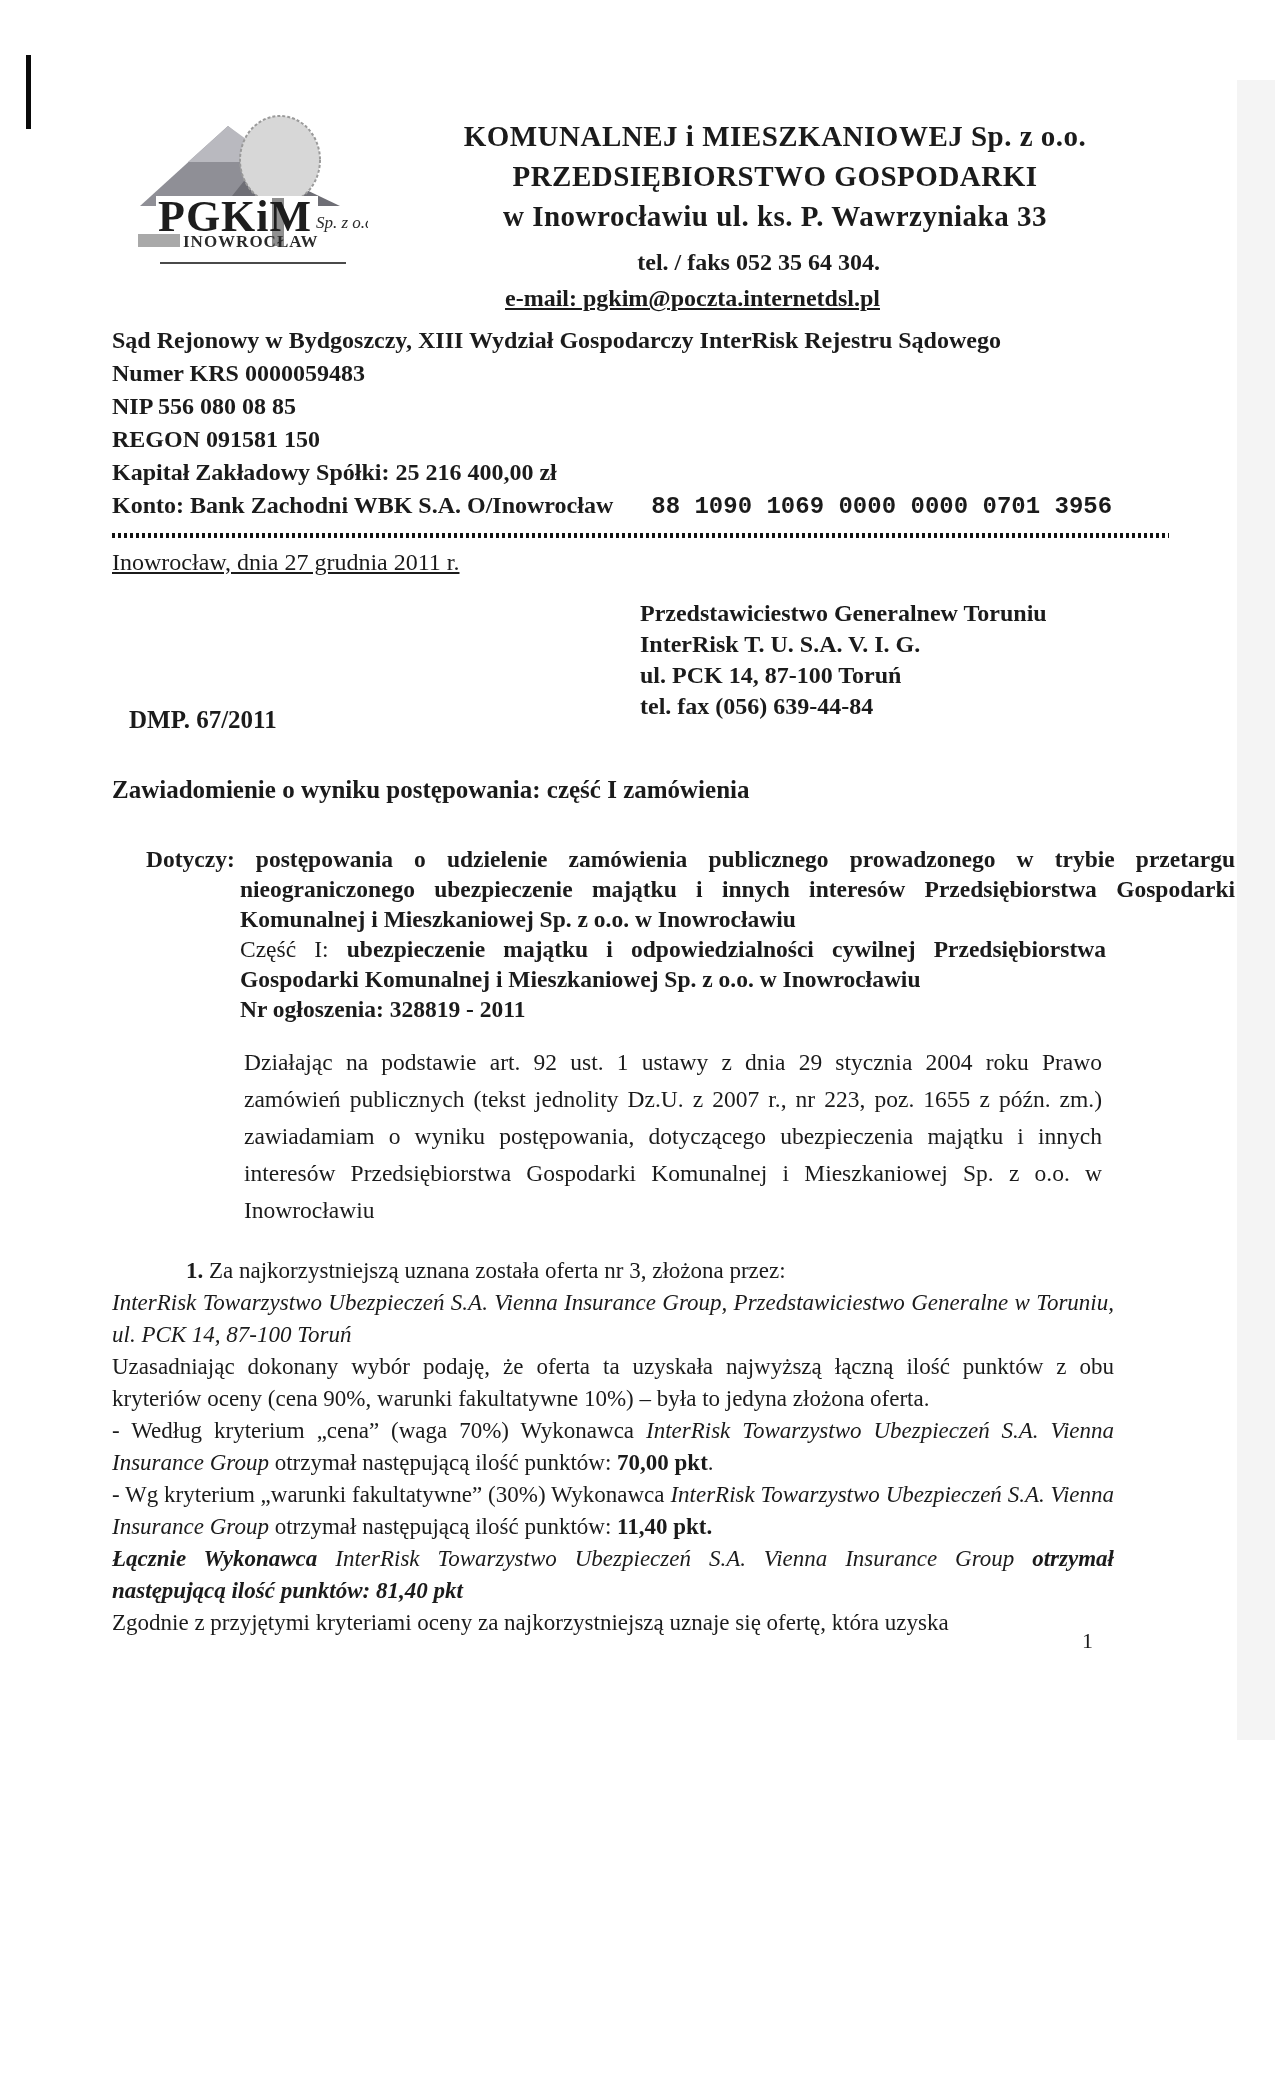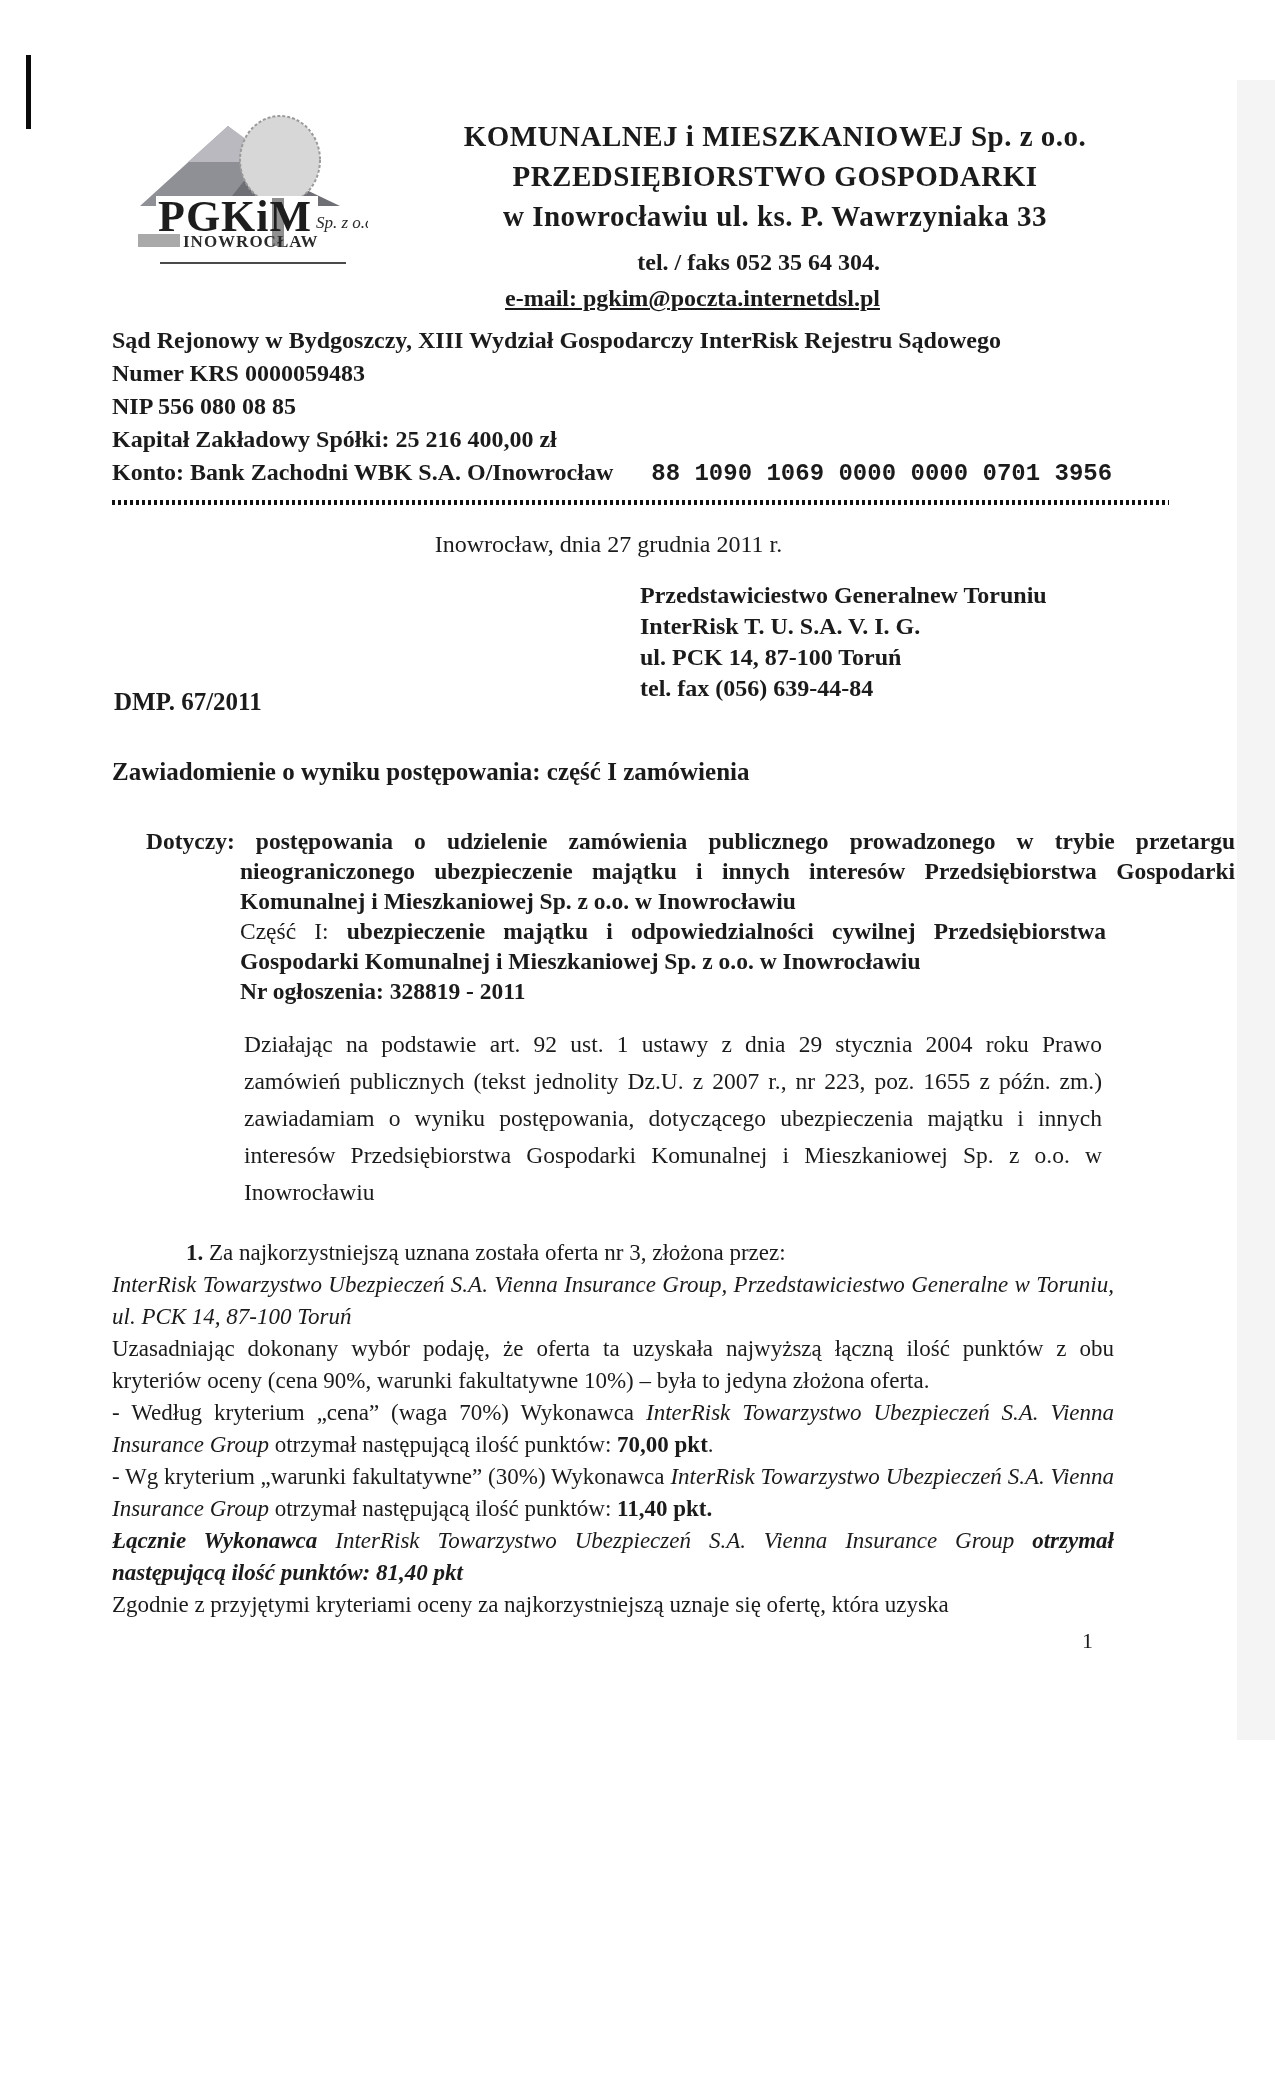--- a/index.html
+++ b/index.html
@@ -31,26 +31,26 @@
 
   
   .registry{margin-top:8px;font-weight:bold;font-size:24px;line-height:33px;}
   .konto-number{margin-left:38px;font-family:Liberation Mono, monospace;}
 
   .dotted-rule{
     margin-top:10px;height:5px;width:1057px;
     background:repeating-linear-gradient(90deg,#111 0 3px,transparent 3px 6px);
   }
 
-  .dateline{margin-top:26px;text-align:center;padding-right:62px;font-size:24px;}
+  .dateline{margin-top:11px;text-align:left;padding-right:62px;font-size:24px;text-decoration:underline;}
 
   
   .addr-row{position:relative;margin-top:22px;min-height:130px;}
   .recipient{margin-left:528px;font-weight:bold;font-size:24px;line-height:31px;}
-  .reference{position:absolute;left:2px;bottom:-6px;font-weight:bold;font-size:25px;}
+  .reference{position:absolute;left:17px;bottom:-6px;font-weight:bold;font-size:25px;}
 
   .subject{margin-top:48px;font-weight:bold;font-size:25px;}
 
   
   .dotyczy{
     margin-top:40px;width:995px;
     font-weight:bold;font-size:23.5px;line-height:30px;
     text-align:justify;
     padding-left:128px;text-indent:-94px;
   }
@@ -110,20 +110,21 @@
           <div>tel. / faks 052 35 64 304.</div>
           <div class="lh-email">e-mail: pgkim@poczta.internetdsl.pl</div>
         </div>
       </div>
     </div>
 
     <div class="registry">
       <div>Sąd Rejonowy w Bydgoszczy, XIII Wydział Gospodarczy InterRisk Rejestru Sądowego</div>
       <div>Numer KRS 0000059483</div>
       <div>NIP 556 080 08 85</div>
+      <div>REGON 091581 150</div>
       <div>Kapitał Zakładowy Spółki: 25 216 400,00 zł</div>
       <div>
         <span>Konto: Bank Zachodni WBK S.A. O/Inowrocław</span><span class="konto-number">88 1090 1069 0000 0000 0701 3956</span>
       </div>
     </div>
 
     <div class="dotted-rule"></div>
 
     <div class="dateline">Inowrocław, dnia 27 grudnia 2011 r.</div>
 

